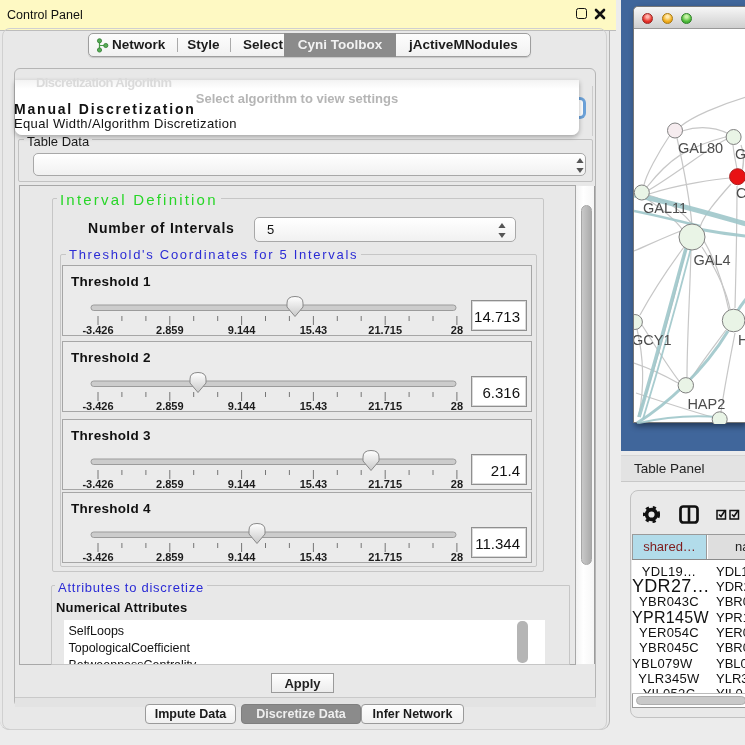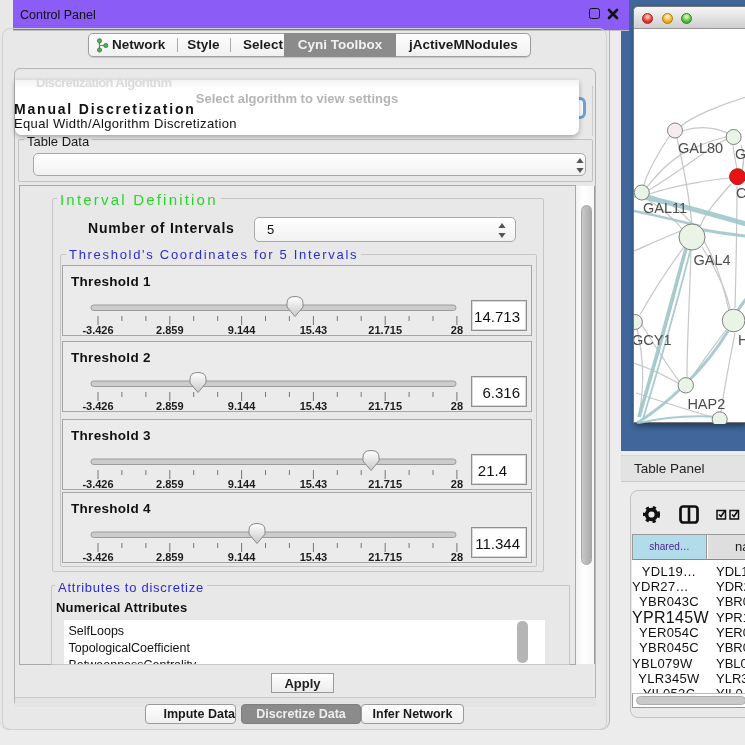--- a/index.html
+++ b/index.html
@@ -89,28 +89,28 @@
 <svg class="abs" style="left:716px;top:509px" width="11" height="11" viewBox="0 0 11 11">
   <rect x="1" y="1.5" width="8.5" height="8.5" fill="none" stroke="#111" stroke-width="1.5"></rect>
   <path d="M3 5.5 L5 7.5 L9.2 1.2" fill="none" stroke="#111" stroke-width="1.6"></path>
 </svg>
 <svg class="abs" style="left:728.5px;top:509px" width="11" height="11" viewBox="0 0 11 11">
   <rect x="1" y="1.5" width="8.5" height="8.5" fill="none" stroke="#111" stroke-width="1.5"></rect>
   <path d="M3 5.5 L5 7.5 L9.2 1.2" fill="none" stroke="#111" stroke-width="1.6"></path>
 </svg>
 
 <div class="abs" style="left:632px;top:534px;width:113px;height:174px;border:1px solid #9a9a9a;border-right:none;background:#fff"></div>
-<div class="abs" style="left:633px;top:535px;width:74px;height:24px;background:#b2dcea;border-right:1px solid #9a9a9a;font-size:10px;color:#4c1d95;text-align:center;line-height:24px">shared…</div>
+<div class="abs" style="left:633px;top:535px;width:74px;height:24px;background:#b2dcea;border-right:1px solid #9a9a9a;font-size:13px;color:#7f1d1d;text-align:center;line-height:24px">shared…</div>
 <div class="abs" style="left:708px;top:535px;width:37px;height:24px;background:#dedede;font-size:13px;color:#222;line-height:24px;padding-left:27px">na</div>
 <div class="abs" style="left:632px;top:559px;width:113px;height:1px;background:#8a8a8a"></div>
 <div class="abs" style="left:632px;top:560px;width:113px;height:133px;overflow:hidden;background:#fff">
   <div class="abs" style="left:-632px;top:-560px;width:745px;height:745px">
     <div style="position:absolute;left:632px;top:563.8px;width:74px;height:15px;text-align:center;font-size:13px;letter-spacing:0.3px;color:#111;line-height:15px">YDL19…</div>
         <div style="position:absolute;left:716px;top:563.8px;width:60px;height:15px;font-size:13px;color:#111;line-height:15px">YDL1</div>
-        <div style="position:absolute;left:632px;top:579.1px;width:74px;height:15px;text-align:left;font-size:13px;letter-spacing:0.3px;color:#111;line-height:15px">YDR27…</div>
+        <div style="position:absolute;left:632px;top:579.1px;width:74px;height:15px;text-align:right;font-size:18px;letter-spacing:0.3px;color:#111;line-height:15px">YDR27…</div>
         <div style="position:absolute;left:716px;top:579.1px;width:60px;height:15px;font-size:13px;color:#111;line-height:15px">YDR2</div>
         <div style="position:absolute;left:632px;top:594.4px;width:74px;height:15px;text-align:center;font-size:13px;letter-spacing:0.3px;color:#111;line-height:15px">YBR043C</div>
         <div style="position:absolute;left:716px;top:594.4px;width:60px;height:15px;font-size:13px;color:#111;line-height:15px">YBR0</div>
         <div style="position:absolute;left:632px;top:609.7px;width:74px;height:15px;text-align:center;font-size:16px;letter-spacing:0.3px;color:#111;line-height:15px">YPR145W</div>
         <div style="position:absolute;left:716px;top:609.7px;width:60px;height:15px;font-size:13px;color:#111;line-height:15px">YPR1</div>
         <div style="position:absolute;left:632px;top:625.0px;width:74px;height:15px;text-align:center;font-size:13px;letter-spacing:0.3px;color:#111;line-height:15px">YER054C</div>
         <div style="position:absolute;left:716px;top:625.0px;width:60px;height:15px;font-size:13px;color:#111;line-height:15px">YER0</div>
         <div style="position:absolute;left:632px;top:640.3px;width:74px;height:15px;text-align:center;font-size:13px;letter-spacing:0.3px;color:#111;line-height:15px">YBR045C</div>
         <div style="position:absolute;left:716px;top:640.3px;width:60px;height:15px;font-size:13px;color:#111;line-height:15px">YBR0</div>
         <div style="position:absolute;left:632px;top:655.6px;width:74px;height:15px;text-align:left;font-size:13px;letter-spacing:0.3px;color:#111;line-height:15px">YBL079W</div>
@@ -119,21 +119,21 @@
         <div style="position:absolute;left:716px;top:670.9px;width:60px;height:15px;font-size:13px;color:#111;line-height:15px">YLR3</div>
         <div style="position:absolute;left:632px;top:686.2px;width:74px;height:15px;text-align:center;font-size:13px;letter-spacing:0.3px;color:#111;line-height:15px">YIL052C</div>
         <div style="position:absolute;left:716px;top:686.2px;width:60px;height:15px;font-size:13px;color:#111;line-height:15px">YIL0</div>
   </div>
 </div>
 <div class="abs" style="left:632px;top:693px;width:113px;height:1px;background:#bbb"></div>
 <div class="abs" style="left:636px;top:695.5px;width:110px;height:9px;background:#c9c9c9;border:1px solid #adadad;border-radius:5px"></div>
 
 <div class="abs" style="left:0;top:0;width:610px;height:730px;background:#e8e8e8;border-right:1px solid #b3b3b3;border-bottom:1px solid #c6c6c6;border-radius:0 0 9px 9px"></div>
 
-<div class="abs" style="left:13px;top:0;width:616px;height:31px;background:#8b5cf6;border-bottom:1px solid #bcbcbc">
+<div class="abs" style="left:0;top:0;width:616px;height:31px;background:#fef9c3;border-bottom:1px solid #bcbcbc">
   <div class="abs" style="left:7px;top:8px;font-size:12.5px;color:#111">Control Panel</div>
   <div class="abs" style="left:576px;top:8px;width:11px;height:11px;border:1.6px solid #111;border-radius:2.5px"></div>
   <svg class="abs" style="left:594px;top:8px" width="12" height="12" viewBox="0 0 12 12">
     <path d="M2 2 L10 10 M10 2 L2 10" stroke="#111" stroke-width="2.6" stroke-linecap="round"></path>
   </svg>
 </div>
 
 <div class="abs" style="left:88px;top:33px;width:443px;height:24px;background:linear-gradient(#fdfdfd,#f1f1f1);border:1px solid #9e9e9e;border-radius:5px;box-shadow:0 1px 1px rgba(0,0,0,0.15)"></div>
 <div class="abs" style="left:177px;top:38px;width:1px;height:14px;background:#aaa"></div>
 <div class="abs" style="left:230px;top:38px;width:1px;height:14px;background:#aaa"></div>
@@ -286,21 +286,21 @@
         <line x1="350.0" y1="23" x2="350.0" y2="28" stroke="#767676" stroke-width="1"></line>
         <line x1="373.9" y1="23" x2="373.9" y2="32" stroke="#767676" stroke-width="1"></line>
         <text x="15.0" y="41" font-size="11" font-weight="bold" fill="#1c1c1c" text-anchor="middle">-3.426</text>
         <text x="86.8" y="41" font-size="11" font-weight="bold" fill="#1c1c1c" text-anchor="middle">2.859</text>
         <text x="158.6" y="41" font-size="11" font-weight="bold" fill="#1c1c1c" text-anchor="middle">9.144</text>
         <text x="230.4" y="41" font-size="11" font-weight="bold" fill="#1c1c1c" text-anchor="middle">15.43</text>
         <text x="302.2" y="41" font-size="11" font-weight="bold" fill="#1c1c1c" text-anchor="middle">21.715</text>
         <text x="373.9" y="41" font-size="11" font-weight="bold" fill="#1c1c1c" text-anchor="middle">28</text>
         <path transform="translate(288,0)" d="M -8 14 L -8 10 Q -8 3.5 0 3.5 Q 8 3.5 8 10 L 8 14 L 0 23.5 Z" fill="url(#thg)" stroke="#898989" stroke-width="1"></path>
       </svg>
-  <div style="position:absolute;left:408px;top:34px;width:56px;height:31px;background:#fff;border:1px solid #8f8f8f;box-shadow:inset 0 0 0 1px #d9d9d9;font-size:15px;color:#111;text-align:right;line-height:31px;padding-right:19px">21.4</div>
+  <div style="position:absolute;left:408px;top:34px;width:56px;height:31px;background:#fff;border:1px solid #8f8f8f;box-shadow:inset 0 0 0 1px #d9d9d9;font-size:15px;color:#111;text-align:right;line-height:31px;padding-right:6px">21.4</div>
 </div>
 
 <div style="position:absolute;left:62px;top:492px;width:470px;height:71px;border:1px solid #a6a6a6;background:#ebebeb">
   <div style="position:absolute;left:8px;top:8px;font-size:13.5px;font-weight:bold;letter-spacing:0.3px;color:#111">Threshold 4</div>
   <svg width="445" height="44" style="position:absolute;left:20px;top:27px;overflow:visible" font-family="Liberation Sans, sans-serif">
         <defs>
           <linearGradient id="thg" x1="0" y1="0" x2="0" y2="1">
             <stop offset="0" stop-color="#ffffff"></stop>
             <stop offset="1" stop-color="#c9c9c9"></stop>
           </linearGradient>
@@ -341,21 +341,21 @@
   <div class="abs" style="left:4.5px;top:21px;font-size:12.5px;color:#111">TopologicalCoefficient</div>
   <div class="abs" style="left:4.5px;top:38px;font-size:12.5px;color:#111">BetweennessCentrality</div>
   <div class="abs" style="left:453px;top:1px;width:11px;height:42px;border-radius:5px;background:#b5b5b5"></div>
 </div>
 
 <div class="abs" style="left:271px;top:673px;width:63px;height:20px;background:linear-gradient(#ffffff,#ececec);border:1px solid #9a9a9a;border-radius:0;font-size:13px;font-weight:bold;color:#222;text-align:center;line-height:19px">Apply</div>
 
 <div class="abs" style="left:15px;top:697px;width:581px;height:1px;background:#c9c9c9"></div>
 <div class="abs" style="left:15px;top:698px;width:581px;height:9px;background:#e3e3e3"></div>
 
-<div class="abs" style="left:145px;top:704px;width:91px;height:20px;background:linear-gradient(#fdfdfd,#f0f0f0);border:1px solid #9a9a9a;border-radius:4px;font-size:12.5px;font-weight:bold;color:#1a1a1a;text-align:right;line-height:19px">Impute Data</div>
+<div class="abs" style="left:145px;top:704px;width:91px;height:20px;background:linear-gradient(#fdfdfd,#f0f0f0);border:1px solid #9a9a9a;border-radius:4px;font-size:12.5px;font-weight:bold;color:#1a1a1a;text-align:center;line-height:19px">Impute Data</div>
 <div class="abs" style="left:241px;top:704px;width:120px;height:20px;background:#8b8b8b;border:1px solid #7f7f7f;border-radius:4px;font-size:12.5px;font-weight:bold;color:#efefef;text-align:center;line-height:19px">Discretize Data</div>
 <div class="abs" style="left:361px;top:704px;width:103px;height:20px;background:linear-gradient(#fdfdfd,#f0f0f0);border:1px solid #9a9a9a;border-radius:4px 4px 4px 4px;font-size:12.5px;font-weight:bold;color:#1a1a1a;text-align:center;line-height:19px">Infer Network</div>
 
 <div class="abs" style="left:15px;top:80px;width:564px;height:55px;background:linear-gradient(#f3f3f3,#ffffff 9px);border-radius:0 0 7px 7px;box-shadow:0 2px 5px rgba(0,0,0,0.3);z-index:20">
   <div class="abs" style="left:0;top:11px;width:564px;text-align:center;font-size:13px;font-weight:bold;color:#b5b5b5">Select algorithm to view settings</div>
   <div class="abs" style="left:-1px;top:21px;font-size:14px;font-weight:bold;letter-spacing:1.8px;color:#111">Manual Discretization</div>
   <div class="abs" style="left:-1px;top:36px;font-size:13px;letter-spacing:0.35px;color:#111">Equal Width/Algorithm Discretization</div>
 </div>
 
 </div>

